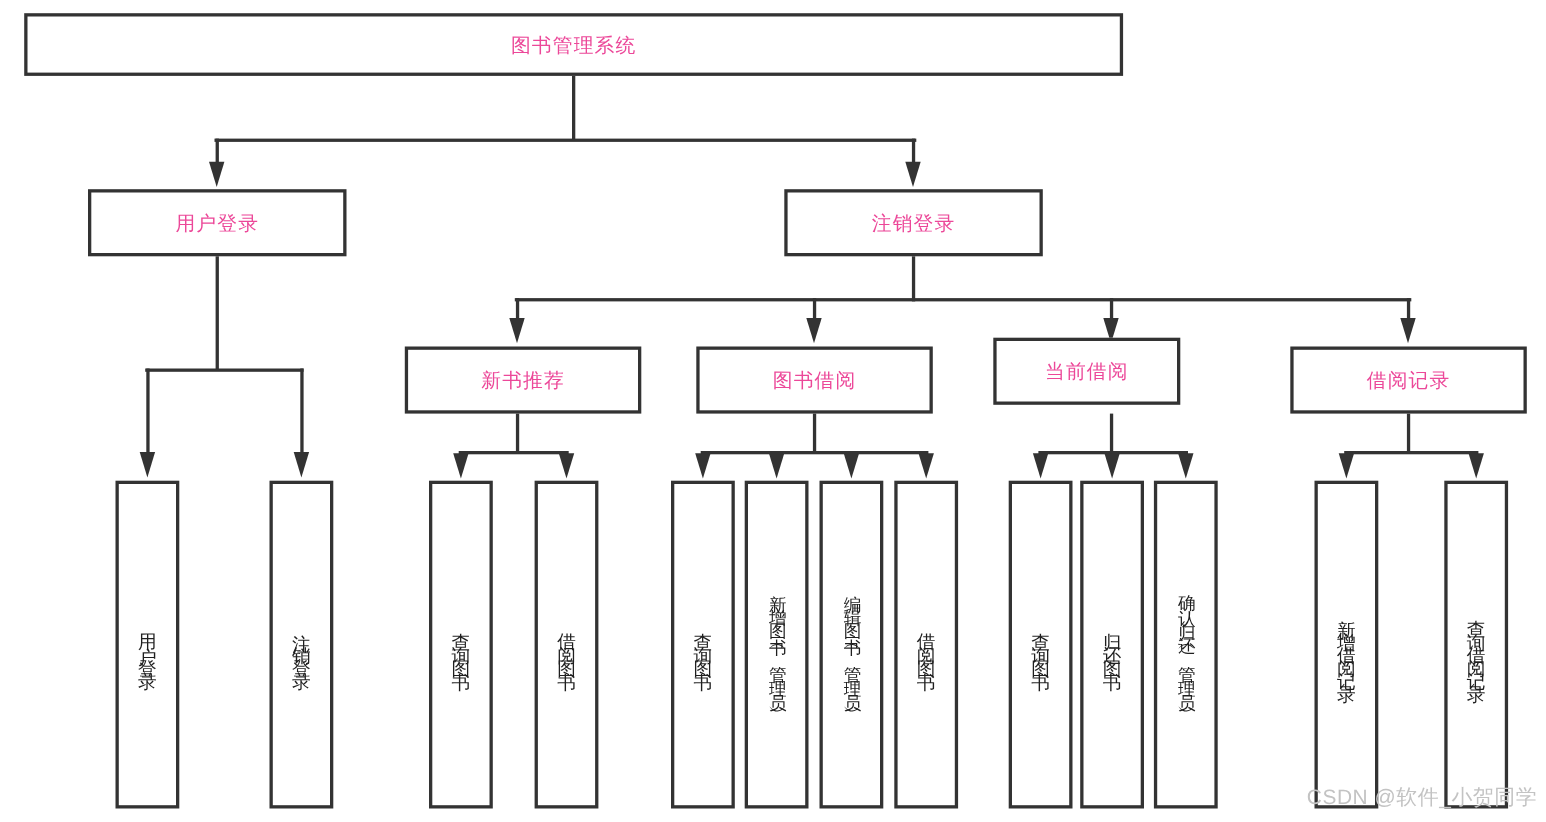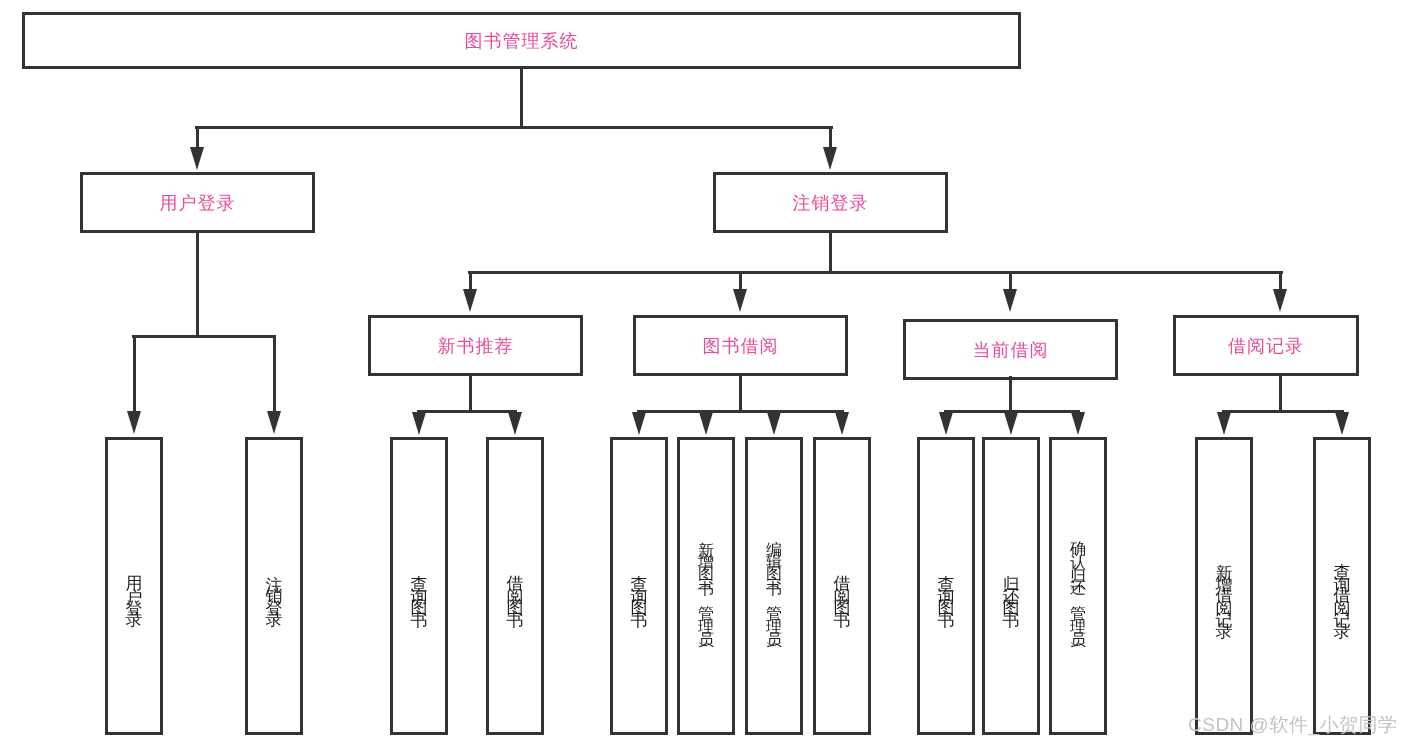--- a/index.html
+++ b/index.html
@@ -77,24 +77,24 @@
   <div class="head" style="left:1003px;top:289px;"></div>
   <div class="v" style="left:1279px;top:271px;height:20px;"></div>
   <div class="head" style="left:1273px;top:289px;"></div>
 
   <div class="node" style="left:368px;top:315px;width:215px;height:61px;">
     <span>新书推荐</span>
   </div>
   <div class="node" style="left:633px;top:315px;width:215px;height:61px;">
     <span>图书借阅</span>
   </div>
-  <div class="node" style="left:903px;top:319px;width:215px;height:61px;">
+  <div class="node" style="left:903px;top:307px;width:170px;height:61px;">
     <span>当前借阅</span>
   </div>
-  <div class="node" style="left:1173px;top:315px;width:186px;height:61px;">
+  <div class="node" style="left:1173px;top:315px;width:215px;height:61px;">
     <span>借阅记录</span>
   </div>
 
   <div class="v" style="left:469px;top:376px;height:36px;"></div>
   <div class="h" style="left:417px;top:410px;width:100px;"></div>
   <div class="head" style="left:412px;top:412px;"></div>
   <div class="head" style="left:508px;top:412px;"></div>
 
   <div class="v" style="left:739px;top:376px;height:36px;"></div>
   <div class="h" style="left:637px;top:410px;width:207px;"></div>

